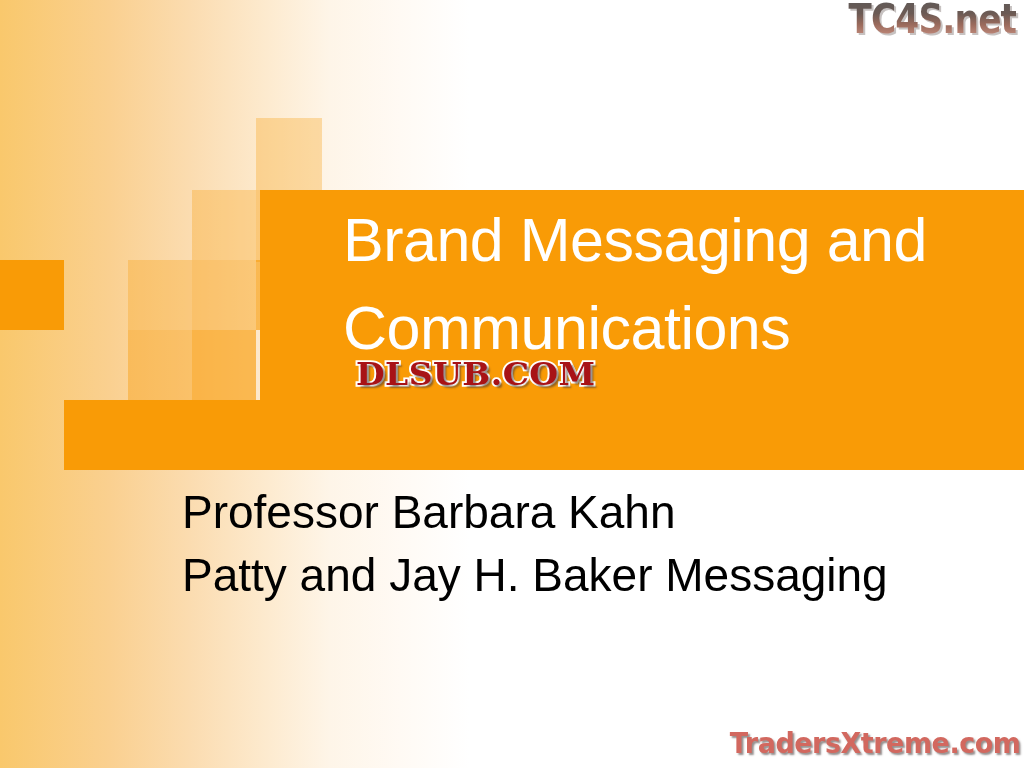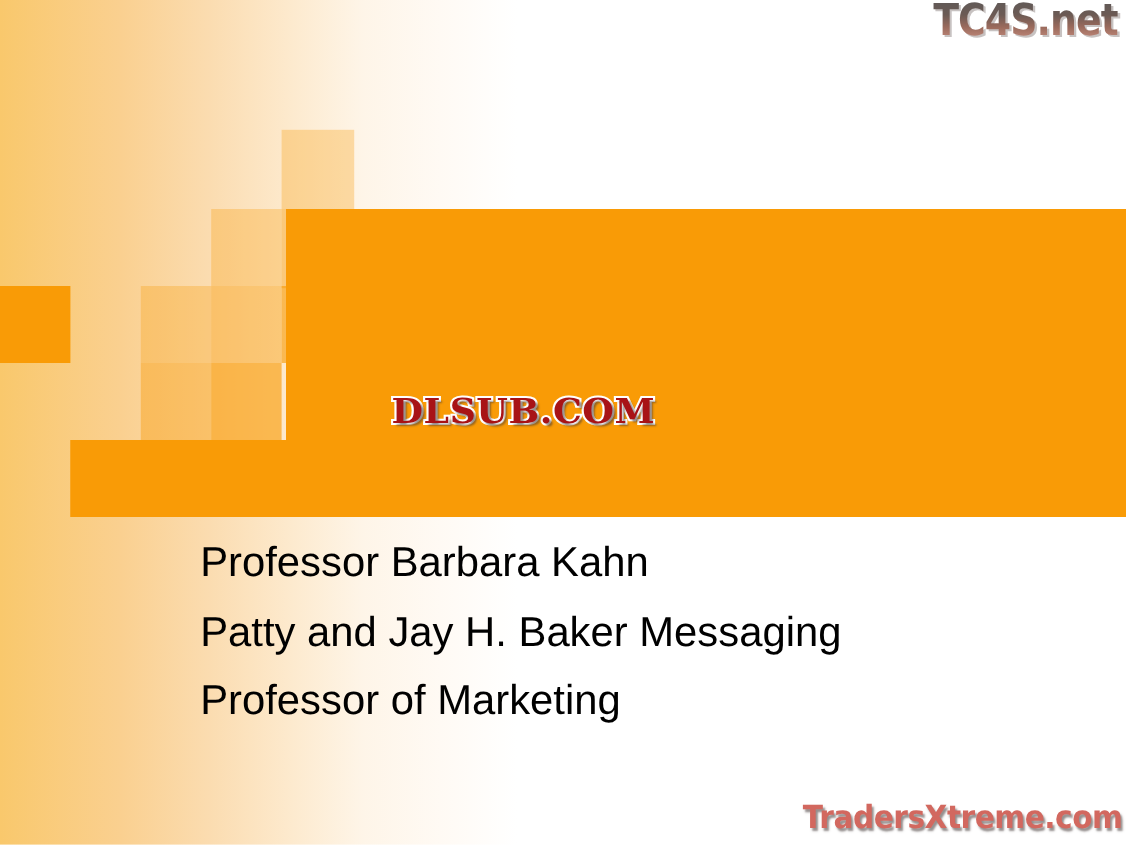--- a/index.html
+++ b/index.html
@@ -63,21 +63,21 @@
 
   
   #subtitle {
     position:absolute;
     left:182px; top:481px;
     width:790px;
     z-index:6;
   }
   #subtitle .line {
     color:#000000;
-    font-size:38px;
+    font-size:46px;
     line-height:62.5px;
     font-weight:400;
     letter-spacing:0px;
     white-space:nowrap;
   }
 
   
   #wm-tc4s {
     position:absolute;
     right:8px; top:-4px;
@@ -156,25 +156,25 @@
   <div class="sq sq-b" style="left:128px; top:260px; width:64px; height:70px;"></div>
   <div class="sq sq-a" style="left:192px; top:260px; width:64px; height:70px;"></div>
   <div class="sq sq-c" style="left:256px; top:260px; width:66px; height:70px;"></div>
   <div class="sq sq-a" style="left:128px; top:330px; width:64px; height:70px;"></div>
   <div class="sq sq-c" style="left:192px; top:330px; width:64px; height:70px;"></div>
   <div class="sq sq-c" style="left:64px;  top:400px; width:64px; height:70px;"></div>
 
   <div id="band"></div>
   <div id="band-lower"></div>
 
+  <h1 id="title">Brand Messaging and Communications</h1>
 
   <div id="subtitle">
     <div class="line">Professor Barbara Kahn</div>
     <div class="line">Patty and Jay H. Baker Messaging</div>
-    <div class="line">Professor of Marketing</div>
   </div>
 
   <div id="wm-tc4s-shadow">TC4S.net</div>
   <div id="wm-tc4s">TC4S.net</div>
   <div id="wm-dlsub">DLSUB.COM</div>
   <div id="wm-traders">TradersXtreme.com</div>
 
 </div>
 
 </body></html>

